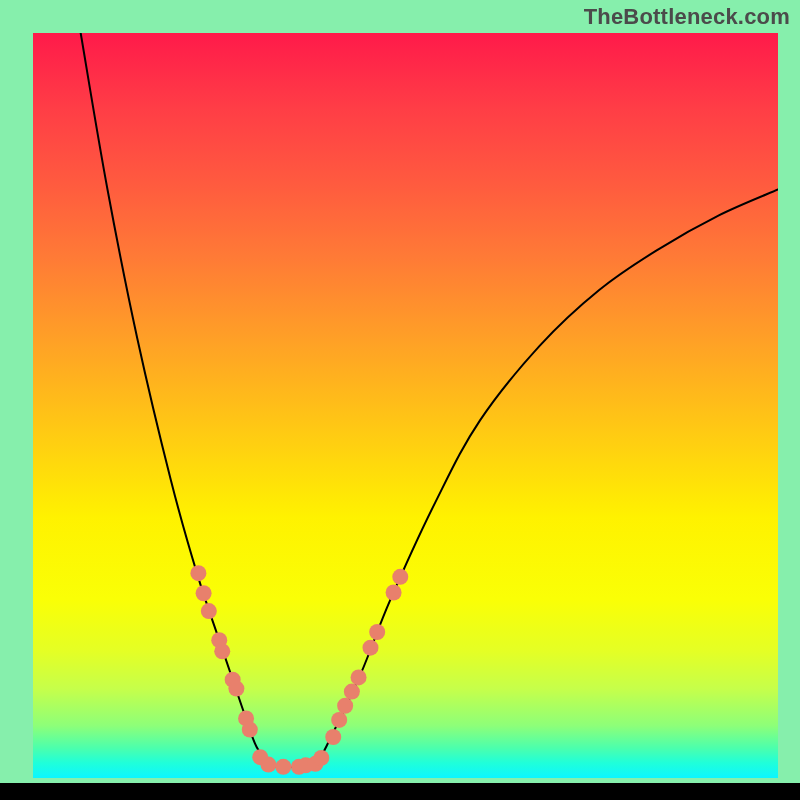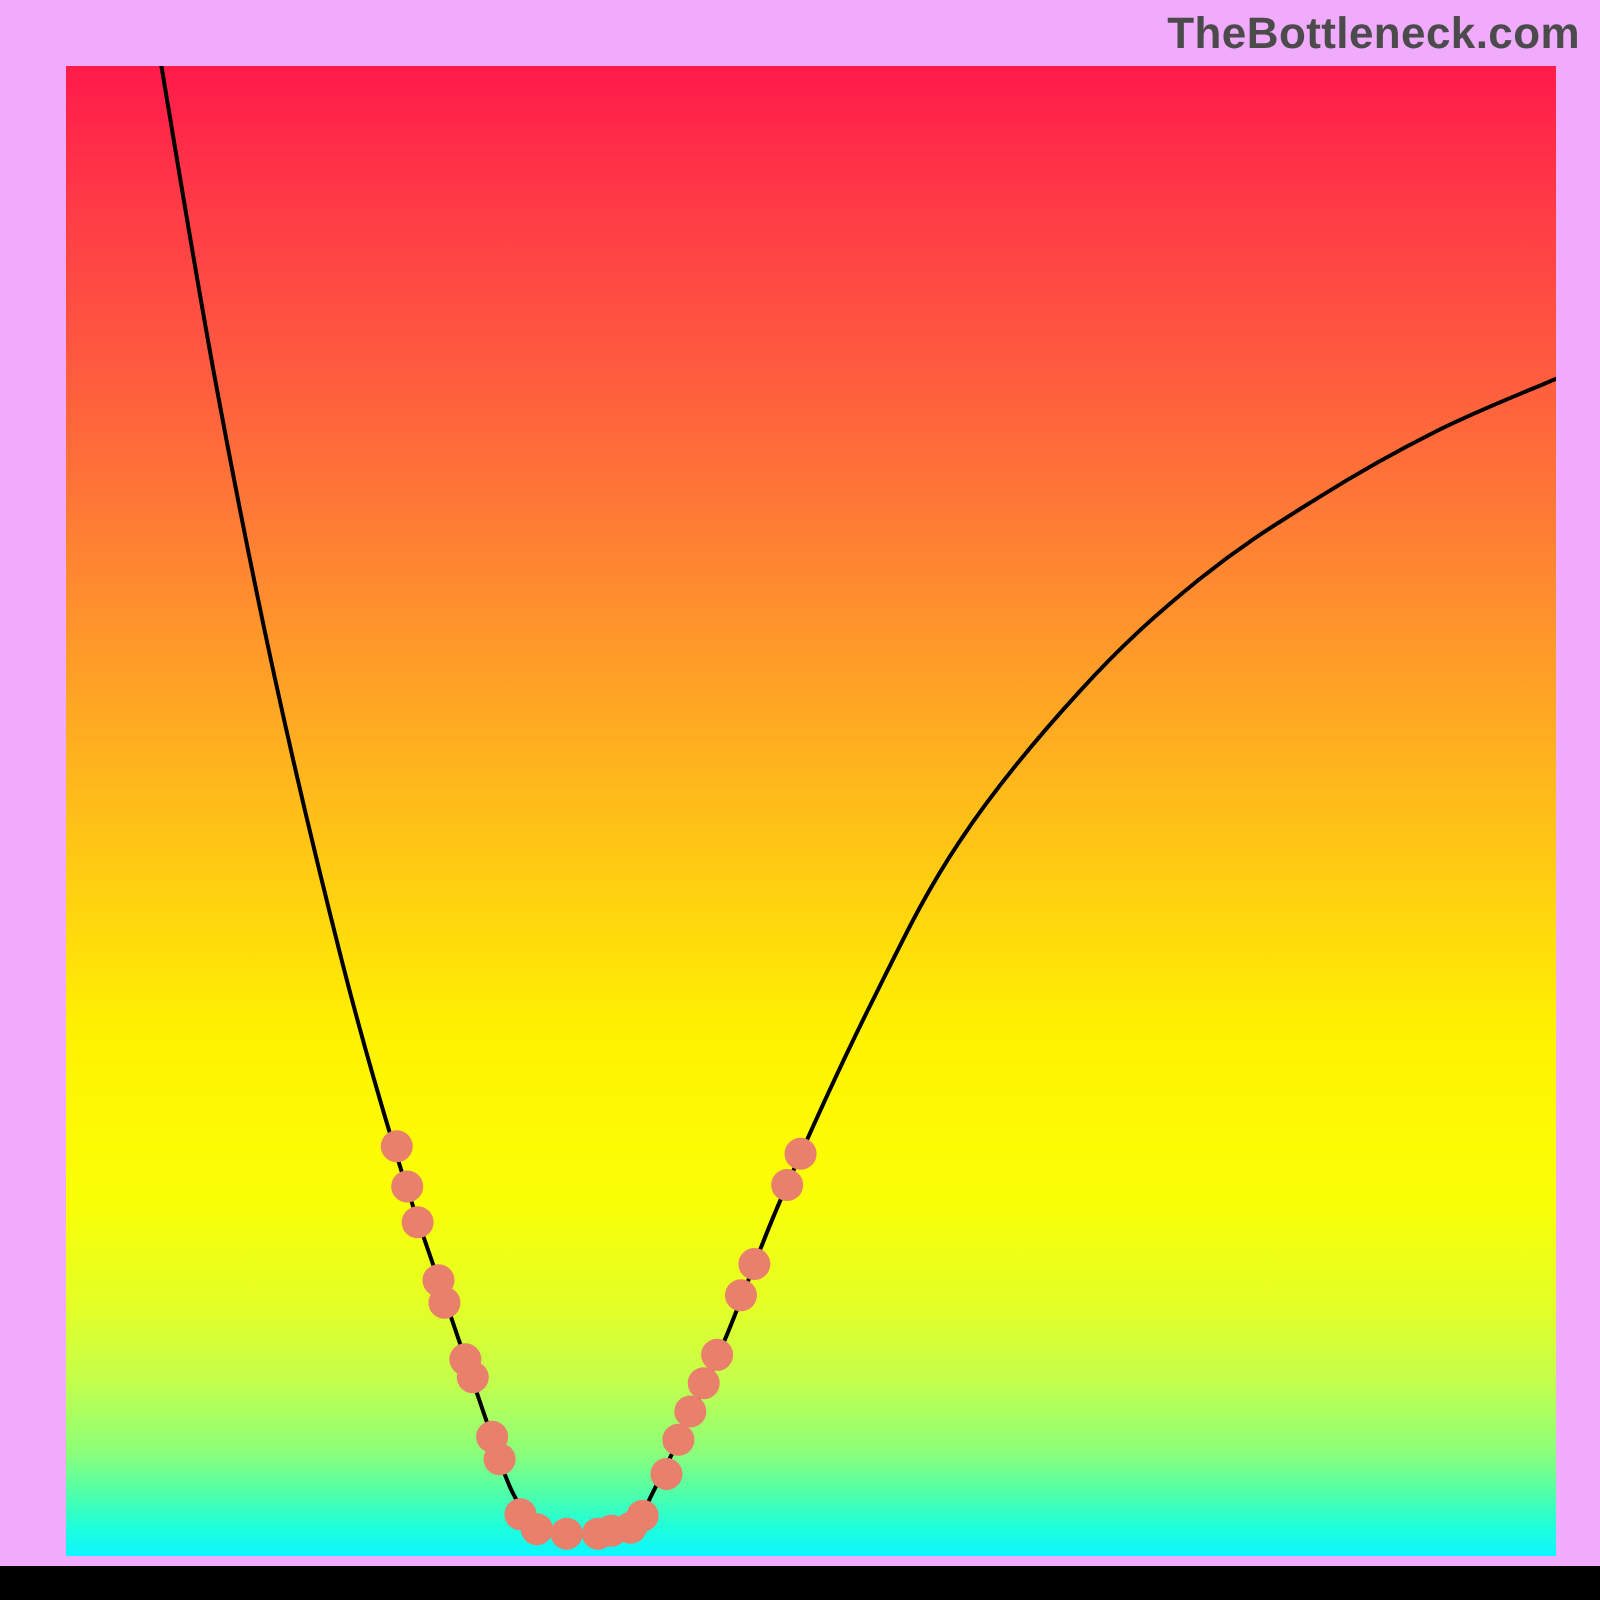--- a/index.html
+++ b/index.html
@@ -9,21 +9,21 @@
     height: 800px;
     background: #000;
     overflow: hidden;
   }
   .frame {
     position: absolute;
     left: 0;
     top: 0;
     width: 800px;
     height: 783px;
-    background: #f0abfc;
+    background: #86efac;
   }
   .plot-area {
     position: absolute;
     left: 33px;
     top: 33px;
     width: 745px;
     height: 745px;
     overflow: hidden;
   }
   .gradient {

